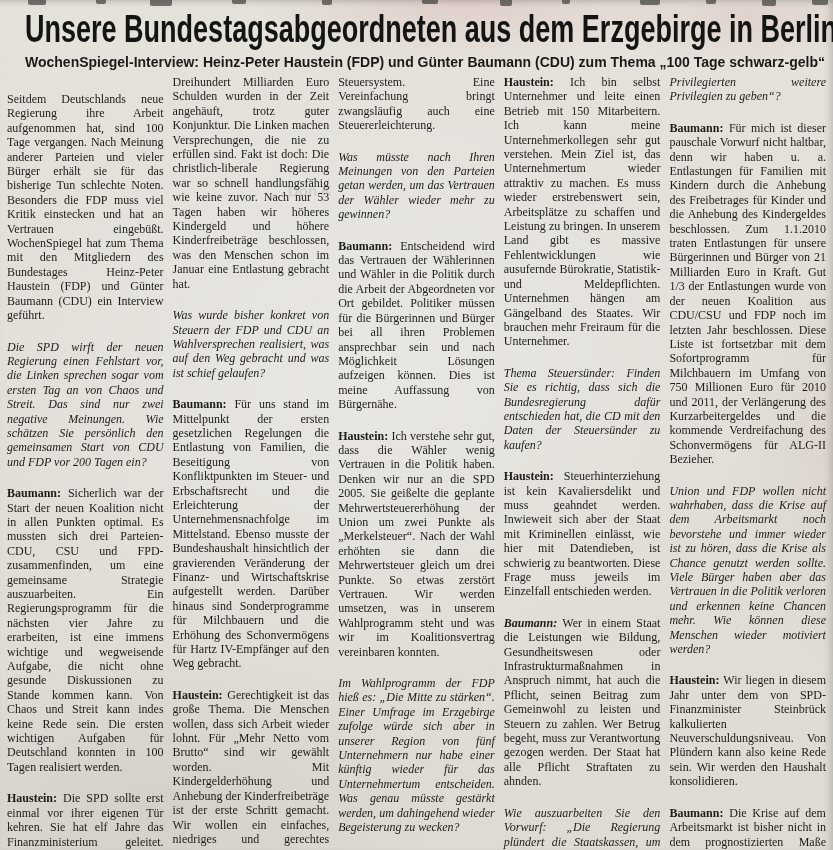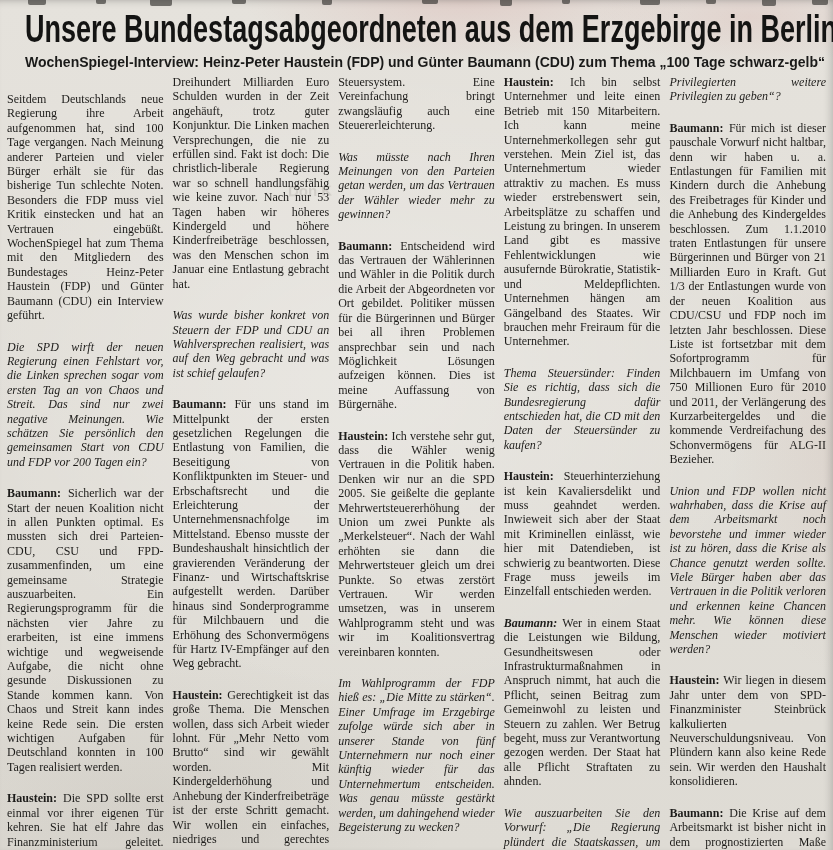--- a/index.html
+++ b/index.html
@@ -99,21 +99,21 @@
       <p class="block intro">Seitdem Deutschlands neue Regierung ihre Arbeit aufgenommen hat, sind 100 Tage vergangen. Nach Meinung anderer Parteien und vieler Bürger erhält sie für das bisherige Tun schlechte Noten. Besonders die FDP muss viel Kritik einstecken und hat an Vertrauen eingebüßt. WochenSpiegel hat zum Thema mit den Mitgliedern des Bundestages Heinz-Peter Haustein (FDP) und Günter Baumann (CDU) ein Interview geführt.</p>
       <p class="block question">Die SPD wirft der neuen Regierung einen Fehlstart vor, die Linken sprechen sogar vom ersten Tag an von Chaos und Streit. Das sind nur zwei negative Meinungen. Wie schätzen Sie persönlich den gemeinsamen Start von CDU und FDP vor 200 Tagen ein?</p>
       <p class="block answer"><span class="speaker">Baumann: </span>Sicherlich war der Start der neuen Koalition nicht in allen Punkten optimal. Es mussten sich drei Parteien- CDU, CSU und FPD- zusammenfinden, um eine gemeinsame Strategie auszuarbeiten. Ein Regierungsprogramm für die nächsten vier Jahre zu erarbeiten, ist eine immens wichtige und wegweisende Aufgabe, die nicht ohne gesunde Diskussionen zu Stande kommen kann. Von Chaos und Streit kann indes keine Rede sein. Die ersten wichtigen Aufgaben für Deutschland konnten in 100 Tagen realisiert werden.</p>
       <p class="block answer"><span class="speaker">Haustein: </span>Die SPD sollte erst einmal vor ihrer eigenen Tür kehren. Sie hat elf Jahre das Finanzministerium geleitet. Dreihundert Milliarden Euro Schulden wurden in der Zeit angehäuft, trotz guter Konjunktur. Die Linken machen Versprechungen, die nie zu erfüllen sind. Fakt ist doch: Die christlich-liberale Regierung war so schnell handlungsfähig wie keine zuvor. Nach nur 53 Tagen haben wir höheres Kindergeld und höhere Kinderfreibeträge beschlossen, was den Menschen schon im Januar eine Entlastung gebracht hat.</p>
       <p class="block question">Was wurde bisher konkret von Steuern der FDP und CDU an Wahlversprechen realisiert, was auf den Weg gebracht und was ist schief gelaufen?</p>
       <p class="block answer"><span class="speaker">Baumann: </span>Für uns stand im Mittelpunkt der ersten gesetzlichen Regelungen die Entlastung von Familien, die Beseitigung von Konfliktpunkten im Steuer- und Erbschaftsrecht und die Erleichterung der Unternehmensnachfolge im Mittelstand. Ebenso musste der Bundeshaushalt hinsichtlich der gravierenden Veränderung der Finanz- und Wirtschaftskrise aufgestellt werden. Darüber hinaus sind Sonderprogramme für Milchbauern und die Erhöhung des Schonvermögens für Hartz IV-Empfänger auf den Weg gebracht.</p>
       <p class="block answer"><span class="speaker">Haustein: </span>Gerechtigkeit ist das große Thema. Die Menschen wollen, dass sich Arbeit wieder lohnt. Für „Mehr Netto vom Brutto“ sind wir gewählt worden. Mit Kindergelderhöhung und Anhebung der Kinderfreibeträge ist der erste Schritt gemacht. Wir wollen ein einfaches, niedriges und gerechtes Steuersystem. Eine Vereinfachung bringt zwangsläufig auch eine Steuererleichterung.</p>
       <p class="block question">Was müsste nach Ihren Meinungen von den Parteien getan werden, um das Vertrauen der Wähler wieder mehr zu gewinnen?</p>
       <p class="block answer"><span class="speaker">Baumann: </span>Entscheidend wird das Vertrauen der Wählerinnen und Wähler in die Politik durch die Arbeit der Abgeordneten vor Ort gebildet. Politiker müssen für die Bürgerinnen und Bürger bei all ihren Problemen ansprechbar sein und nach Möglichkeit Lösungen aufzeigen können. Dies ist meine Auffassung von Bürgernähe.</p>
       <p class="block answer"><span class="speaker">Haustein: </span>Ich verstehe sehr gut, dass die Wähler wenig Vertrauen in die Politik haben. Denken wir nur an die SPD 2005. Sie geißelte die geplante Mehrwertsteuererhöhung der Union um zwei Punkte als „Merkelsteuer“. Nach der Wahl erhöhten sie dann die Mehrwertsteuer gleich um drei Punkte. So etwas zerstört Vertrauen. Wir werden umsetzen, was in unserem Wahlprogramm steht und was wir im Koalitionsvertrag vereinbaren konnten.</p>
-      <p class="block question">Im Wahlprogramm der FDP hieß es: „Die Mitte zu stärken“. Einer Umfrage im Erzgebirge zufolge würde sich aber in unserer Stande von fünf Unternehmern nur noch einer künftig wieder für das Unternehmertum entscheiden. Was genau müsste gestärkt werden, um dahingehend wieder Begeisterung zu wecken?</p>
+      <p class="block question">Im Wahlprogramm der FDP hieß es: „Die Mitte zu stärken“. Einer Umfrage im Erzgebirge zufolge würde sich aber in unserer Region von fünf Unternehmern nur habe einer künftig wieder für das Unternehmertum entscheiden. Was genau müsste gestärkt werden, um dahingehend wieder Begeisterung zu wecken?</p>
       <p class="block answer"><span class="speaker">Haustein: </span>Ich bin selbst Unternehmer und leite einen Betrieb mit 150 Mitarbeitern. Ich kann meine Unternehmerkollegen sehr gut verstehen. Mein Ziel ist, das Unternehmertum wieder attraktiv zu machen. Es muss wieder erstrebenswert sein, Arbeitsplätze zu schaffen und Leistung zu bringen. In unserem Land gibt es massive Fehlentwicklungen wie ausufernde Bürokratie, Statistik- und Meldepflichten. Unternehmen hängen am Gängelband des Staates. Wir brauchen mehr Freiraum für die Unternehmer.</p>
       <p class="block question">Thema Steuersünder: Finden Sie es richtig, dass sich die Bundesregierung dafür entschieden hat, die CD mit den Daten der Steuersünder zu kaufen?</p>
       <p class="block answer"><span class="speaker">Haustein: </span>Steuerhinterziehung ist kein Kavaliersdelikt und muss geahndet werden. Inwieweit sich aber der Staat mit Kriminellen einlässt, wie hier mit Datendieben, ist schwierig zu beantworten. Diese Frage muss jeweils im Einzelfall entschieden werden.</p>
       <p class="block answer"><span class="speaker italic">Baumann: </span>Wer in einem Staat die Leistungen wie Bildung, Gesundheitswesen oder Infrastrukturmaßnahmen in Anspruch nimmt, hat auch die Pflicht, seinen Beitrag zum Gemeinwohl zu leisten und Steuern zu zahlen. Wer Betrug begeht, muss zur Verantwortung gezogen werden. Der Staat hat alle Pflicht Straftaten zu ahnden.</p>
       <p class="block question">Wie auszuarbeiten Sie den Vorwurf: „Die Regierung plündert die Staatskassen, um Privilegierten weitere Privilegien zu geben“?</p>
       <p class="block answer"><span class="speaker">Baumann: </span>Für mich ist dieser pauschale Vorwurf nicht haltbar, denn wir haben u. a. Entlastungen für Familien mit Kindern durch die Anhebung des Freibetrages für Kinder und die Anhebung des Kindergeldes beschlossen. Zum 1.1.2010 traten Entlastungen für unsere Bürgerinnen und Bürger von 21 Milliarden Euro in Kraft. Gut 1/3 der Entlastungen wurde von der neuen Koalition aus CDU/CSU und FDP noch im letzten Jahr beschlossen. Diese Liste ist fortsetzbar mit dem Sofortprogramm für Milchbauern im Umfang von 750 Millionen Euro für 2010 und 2011, der Verlängerung des Kurzarbeitergeldes und die kommende Verdreifachung des Schonvermögens für ALG-II Bezieher.</p>
       <p class="block question">Union und FDP wollen nicht wahrhaben, dass die Krise auf dem Arbeitsmarkt noch bevorstehe und immer wieder ist zu hören, dass die Krise als Chance genutzt werden sollte. Viele Bürger haben aber das Vertrauen in die Politik verloren und erkennen keine Chancen mehr. Wie können diese Menschen wieder motiviert werden?</p>
       <p class="block answer"><span class="speaker">Haustein: </span>Wir liegen in diesem Jahr unter dem von SPD-Finanzminister Steinbrück kalkulierten Neuverschuldungsniveau. Von Plündern kann also keine Rede sein. Wir werden den Haushalt konsolidieren.</p>
       <p class="block answer"><span class="speaker">Baumann: </span>Die Krise auf dem Arbeitsmarkt ist bisher nicht in dem prognostizierten Maße eingetreten. Dank der Konjunkturprogramme I und II sowie durch die Erweiterung des Kurzarbeitergeldes bleibt die Lage auf dem Arbeitsmarkt stabil. Trotz des strengen Winters und weiterer saisonbedingter Faktoren lag die Zahl der Erwerbslosen gegenüber dem Vorjahreszeitraum lediglich um 0,3% höher. Im Erzgebirgskreis gab es sogar eine leicht positive Entwicklung. Im Januar 2010 waren 4,6% weniger Menschen ohne Arbeit als im Januar 2009. Bei meinen Besuchen in Betrieben in der Erzgebirgsregion habe ich außerdem festgestellt, dass viele Unternehmer die Krise als Chance betrachten. Angestellte nutzen oft die Zeit in Kurzarbeit um Umschulungs- und Weiterbildungsprogramme zu absolvieren.</p>
     </div>

